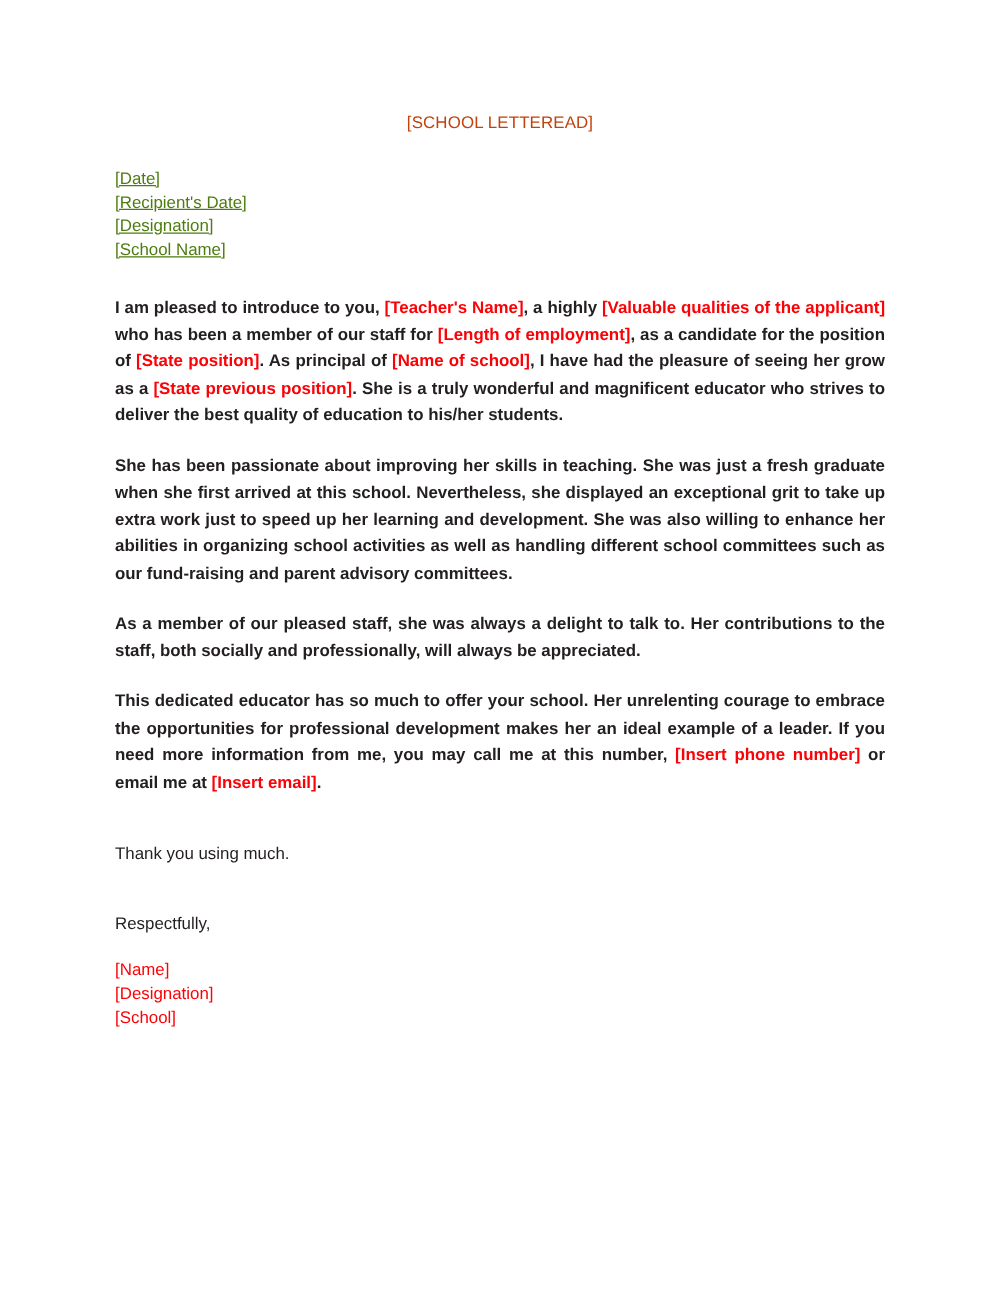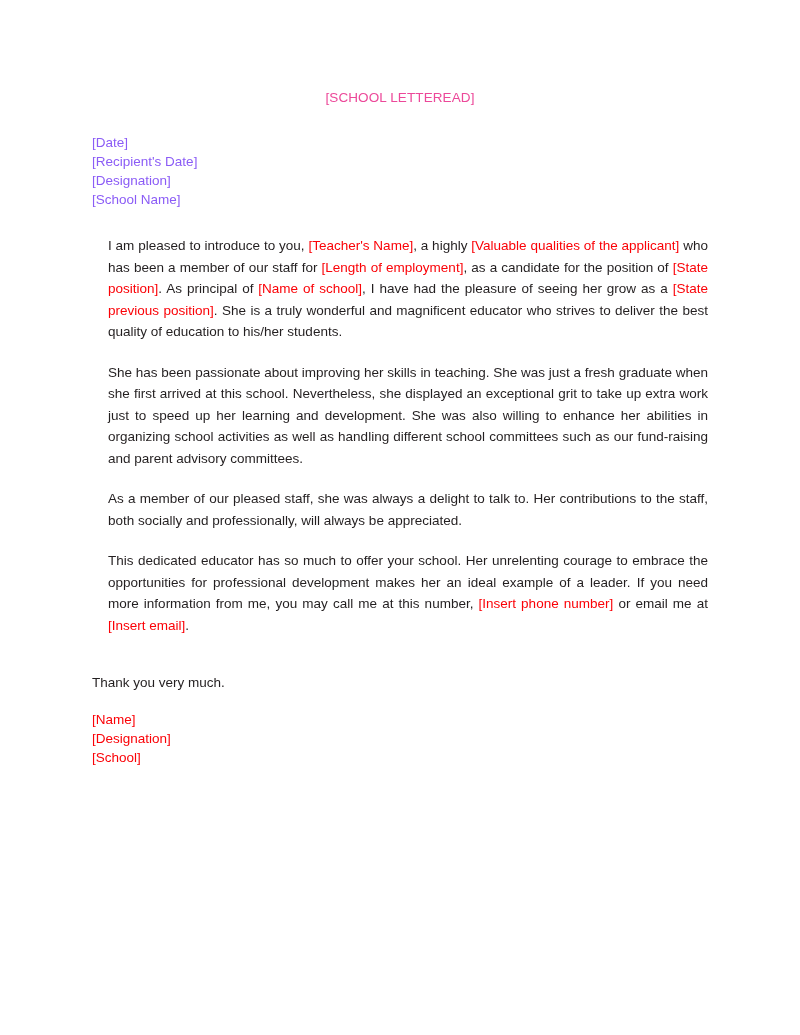--- a/index.html
+++ b/index.html
@@ -23,46 +23,48 @@
     overflow: hidden;
   }
   .content {
     position: absolute;
     left: 92px;
     top: 88px;
     width: 616px;
   }
   .letterhead {
     text-align: center;
-    color: #ec4899;
+    color: #c2410c;
     font-size: 13.5px;
     letter-spacing: 0.1px;
     margin: 0 0 26px 0;
     line-height: 19px;
   }
   .addr-block {
     margin: 0 0 26px 0;
   }
   .addr-line {
-    color: #8b5cf6;
+    color: #4d7c0f;
     font-size: 13.5px;
     line-height: 19px;
     white-space: nowrap;
+    text-decoration: underline;
   }
   .salutation {
     font-size: 13.5px;
     line-height: 19px;
     margin: 0 0 22px 0;
   }
   p.body-par {
     font-size: 13.5px;
     line-height: 21.5px;
     text-align: justify;
     text-justify: inter-word;
-    margin: 0 0 19px 16px;
+    margin: 0 0 19px 0;
+    font-weight: bold;
   }
   p.body-par:last-of-type {
     margin-bottom: 0;
   }
   .ph {
     color: #fb0207;
   }
   .thanks {
     font-size: 13.5px;
     line-height: 19px;
@@ -101,22 +103,23 @@
 
     <p class="body-par"><span>I am pleased to introduce to you, </span><span class="ph">[Teacher's Name]</span><span>, a highly </span><span class="ph">[Valuable qualities of the applicant]</span><span> who has been a member of our staff for </span><span class="ph">[Length of employment]</span><span>, as a candidate for the position of </span><span class="ph">[State position]</span><span>. As principal of </span><span class="ph">[Name of school]</span><span>, I have had the pleasure of seeing her grow as a </span><span class="ph">[State previous position]</span><span>. She is a truly wonderful and magnificent educator who strives to deliver the best quality of education to his/her students.</span></p>
 
     <p class="body-par">She has been passionate about improving her skills in teaching. She was just a fresh graduate when she first arrived at this school. Nevertheless, she displayed an exceptional grit to take up extra work just to speed up her learning and development. She was also willing to enhance her abilities in organizing school activities as well as handling different school committees such as our fund-raising and parent advisory committees.</p>
 
 
     <p class="body-par">As a member of our pleased staff, she was always a delight to talk to. Her contributions to the staff, both socially and professionally, will always be appreciated.</p>
 
     <p class="body-par"><span>This dedicated educator has so much to offer your school. Her unrelenting courage to embrace the opportunities for professional development makes her an ideal example of a leader. If you need more information from me, you may call me at this number, </span><span class="ph">[Insert phone number]</span><span> or email me at </span><span class="ph">[Insert email]</span><span>.</span></p>
 
-    <div class="thanks">Thank you very much.</div>
+    <div class="thanks">Thank you using much.</div>
 
+    <div class="closing">Respectfully,</div>
 
     <div class="sig-block">
       <div class="sig-line">[Name]</div>
       <div class="sig-line">[Designation]</div>
       <div class="sig-line">[School]</div>
     </div>
 
   </div>
 </div>
 

